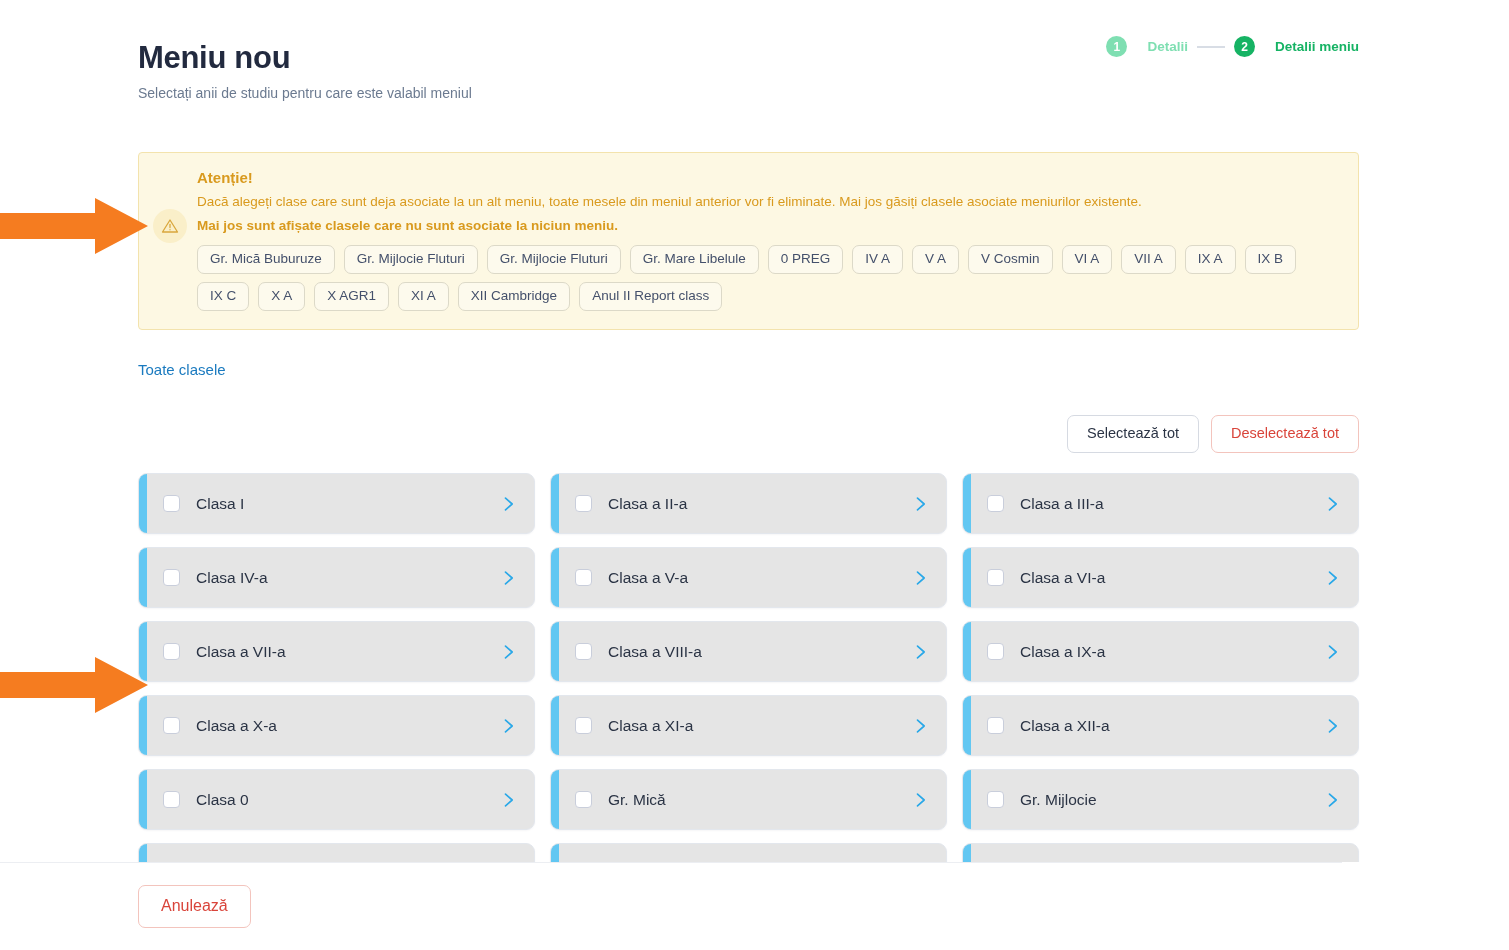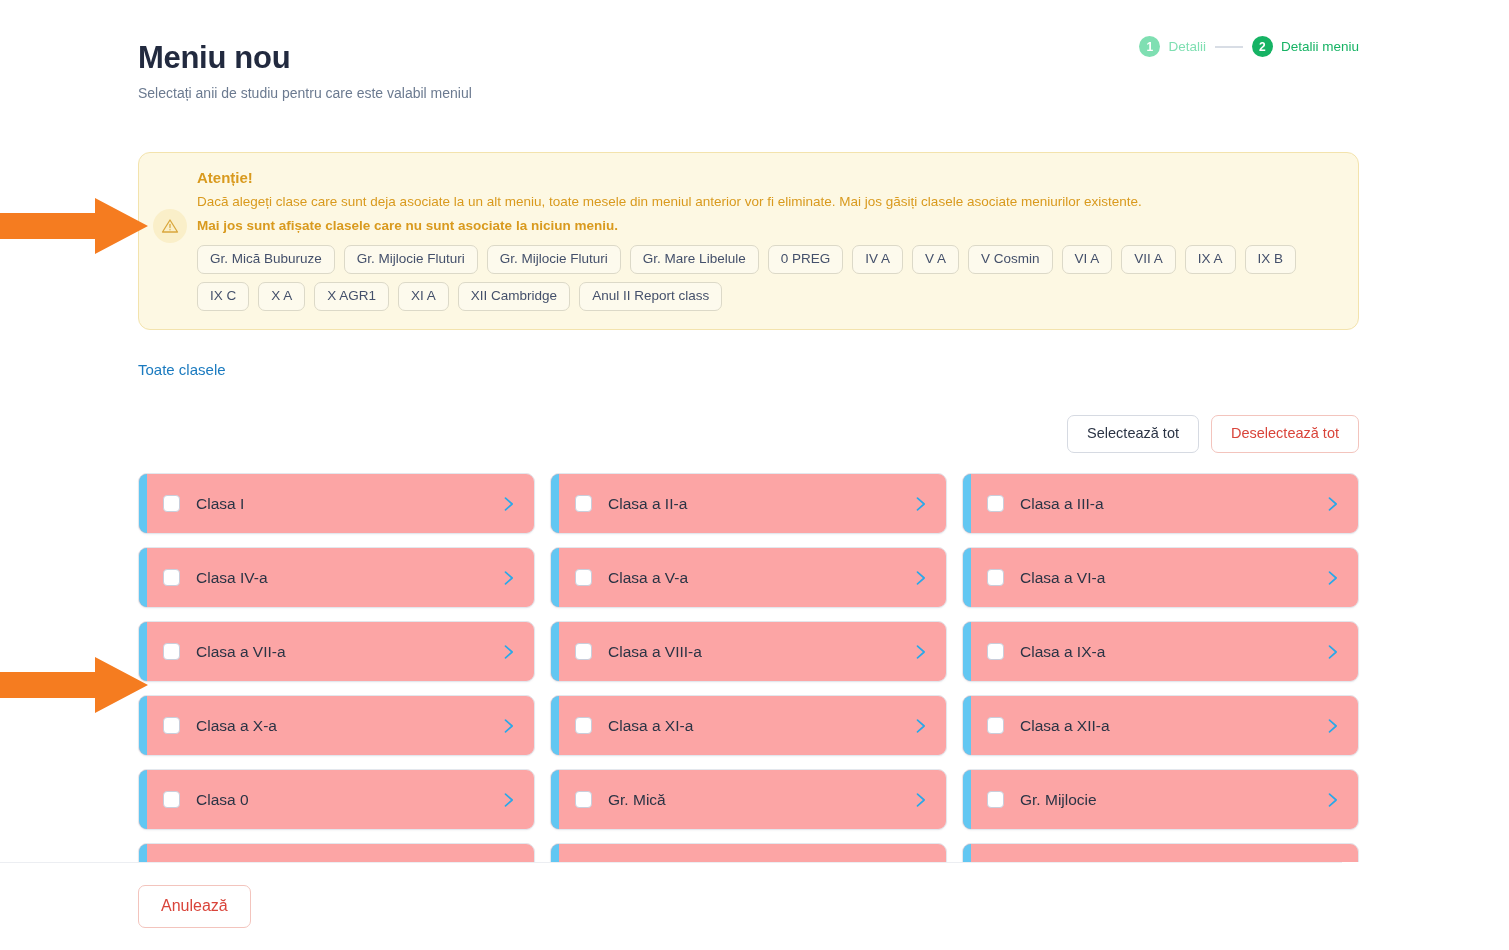--- a/index.html
+++ b/index.html
@@ -66,32 +66,32 @@
     border-radius: 50%;
     color: #ffffff;
     font-size: 12px;
     font-weight: bold;
     display: flex; align-items: center; justify-content: center;
   }
   .step-done .step-bullet { background: #7fdfb2; }
   .step-done .step-label { color: #7fdfb2; }
   .step-active .step-bullet { background: #16b364; }
   .step-active .step-label { color: #16b364; }
-  .step-label { font-size: 13.5px; font-weight: normal; }
+  .step-label { font-size: 13.5px; font-weight: bold; margin-left: 12px; }
   .step-line {
     width: 28px; height: 2px; background: #d8dde5;
   }
 
   
   .warning {
     position: relative;
     margin-top: 51px;
     background: #fdf8e3;
     border: 1px solid #f3e3ad;
-    border-radius: 12px;
+    border-radius: 4px;
     padding: 16px 20px 18px 58px;
   }
   .warn-icon {
     position: absolute;
     left: 14px;
     top: 56px;
     width: 34px; height: 34px;
     border-radius: 50%;
     background: #faefc9;
     display: flex; align-items: center; justify-content: center;
@@ -166,21 +166,21 @@
     grid-template-columns: repeat(3, 1fr);
     column-gap: 15px;
     row-gap: 13px;
     margin-top: 20px;
   }
   .class-card {
     position: relative;
     display: flex;
     align-items: center;
     height: 61px;
-    background: #fca5a5;
+    background: #e5e5e5;
     border: 1px solid #e3e7ed;
     border-radius: 9px;
     padding: 0 16px 0 24px;
     overflow: hidden;
     cursor: pointer;
     box-shadow: 0 1px 2px rgba(20,30,60,0.04);
   }
   .class-card::before {
     content: "";
     position: absolute;

